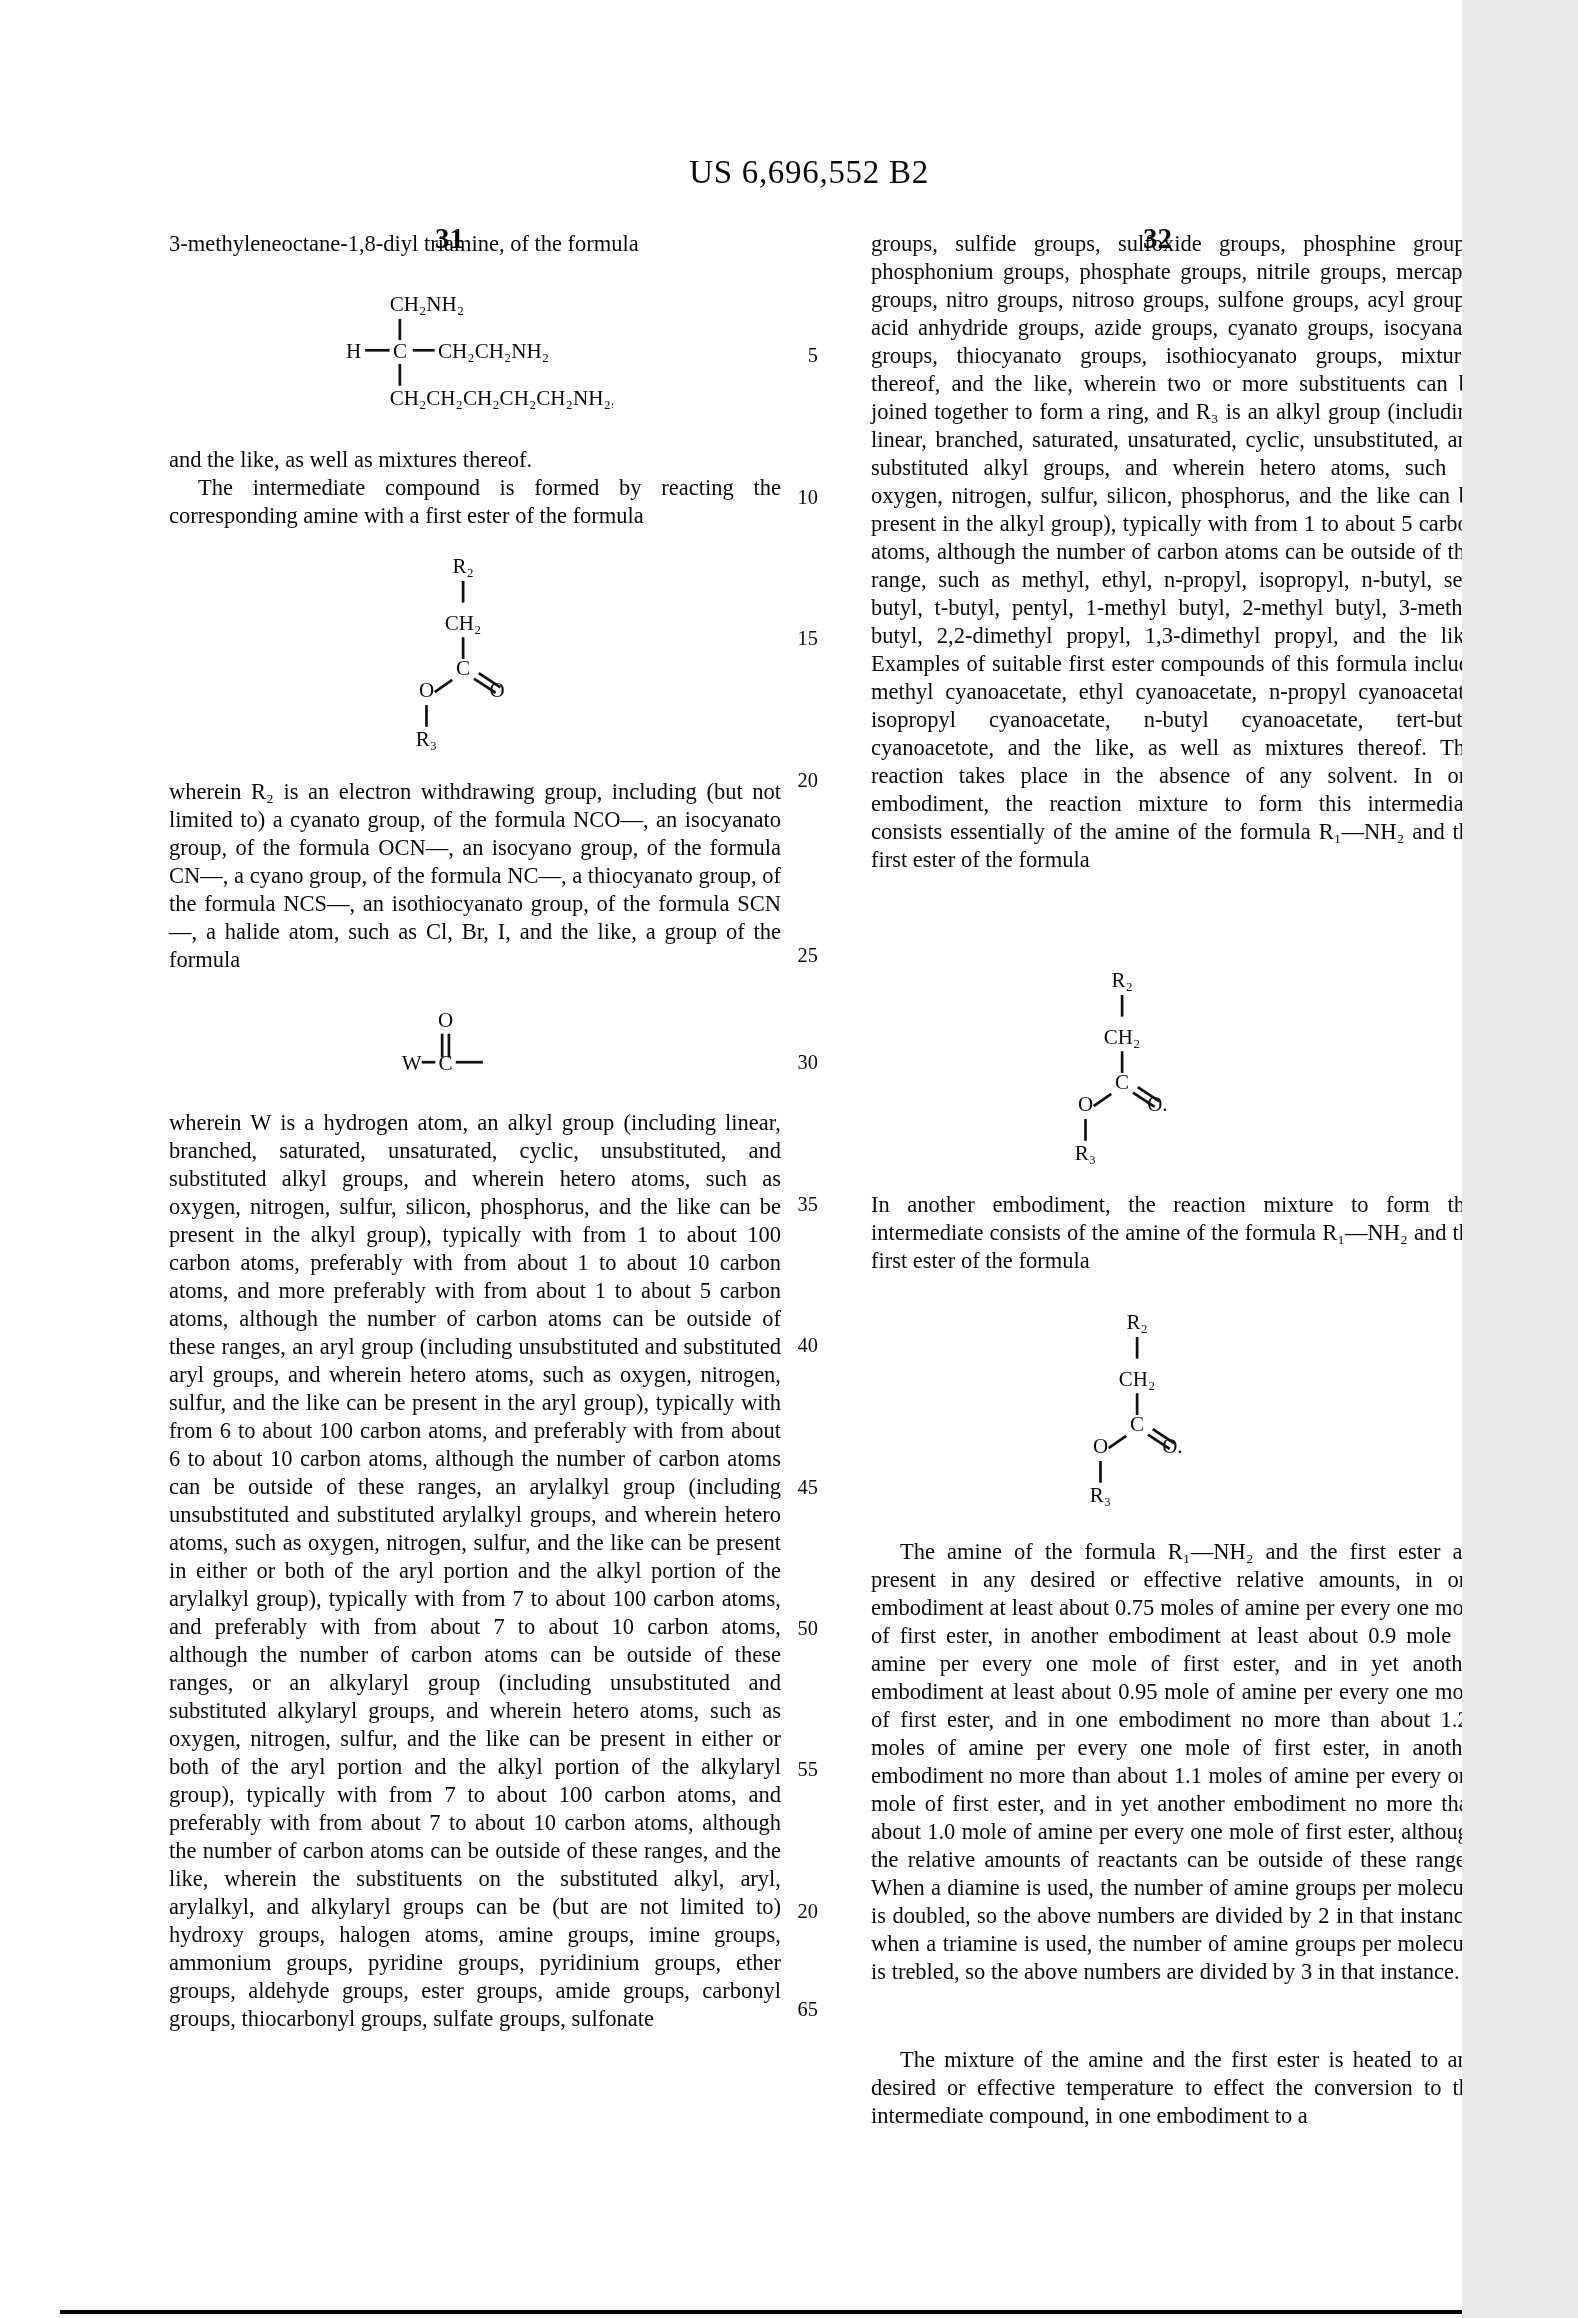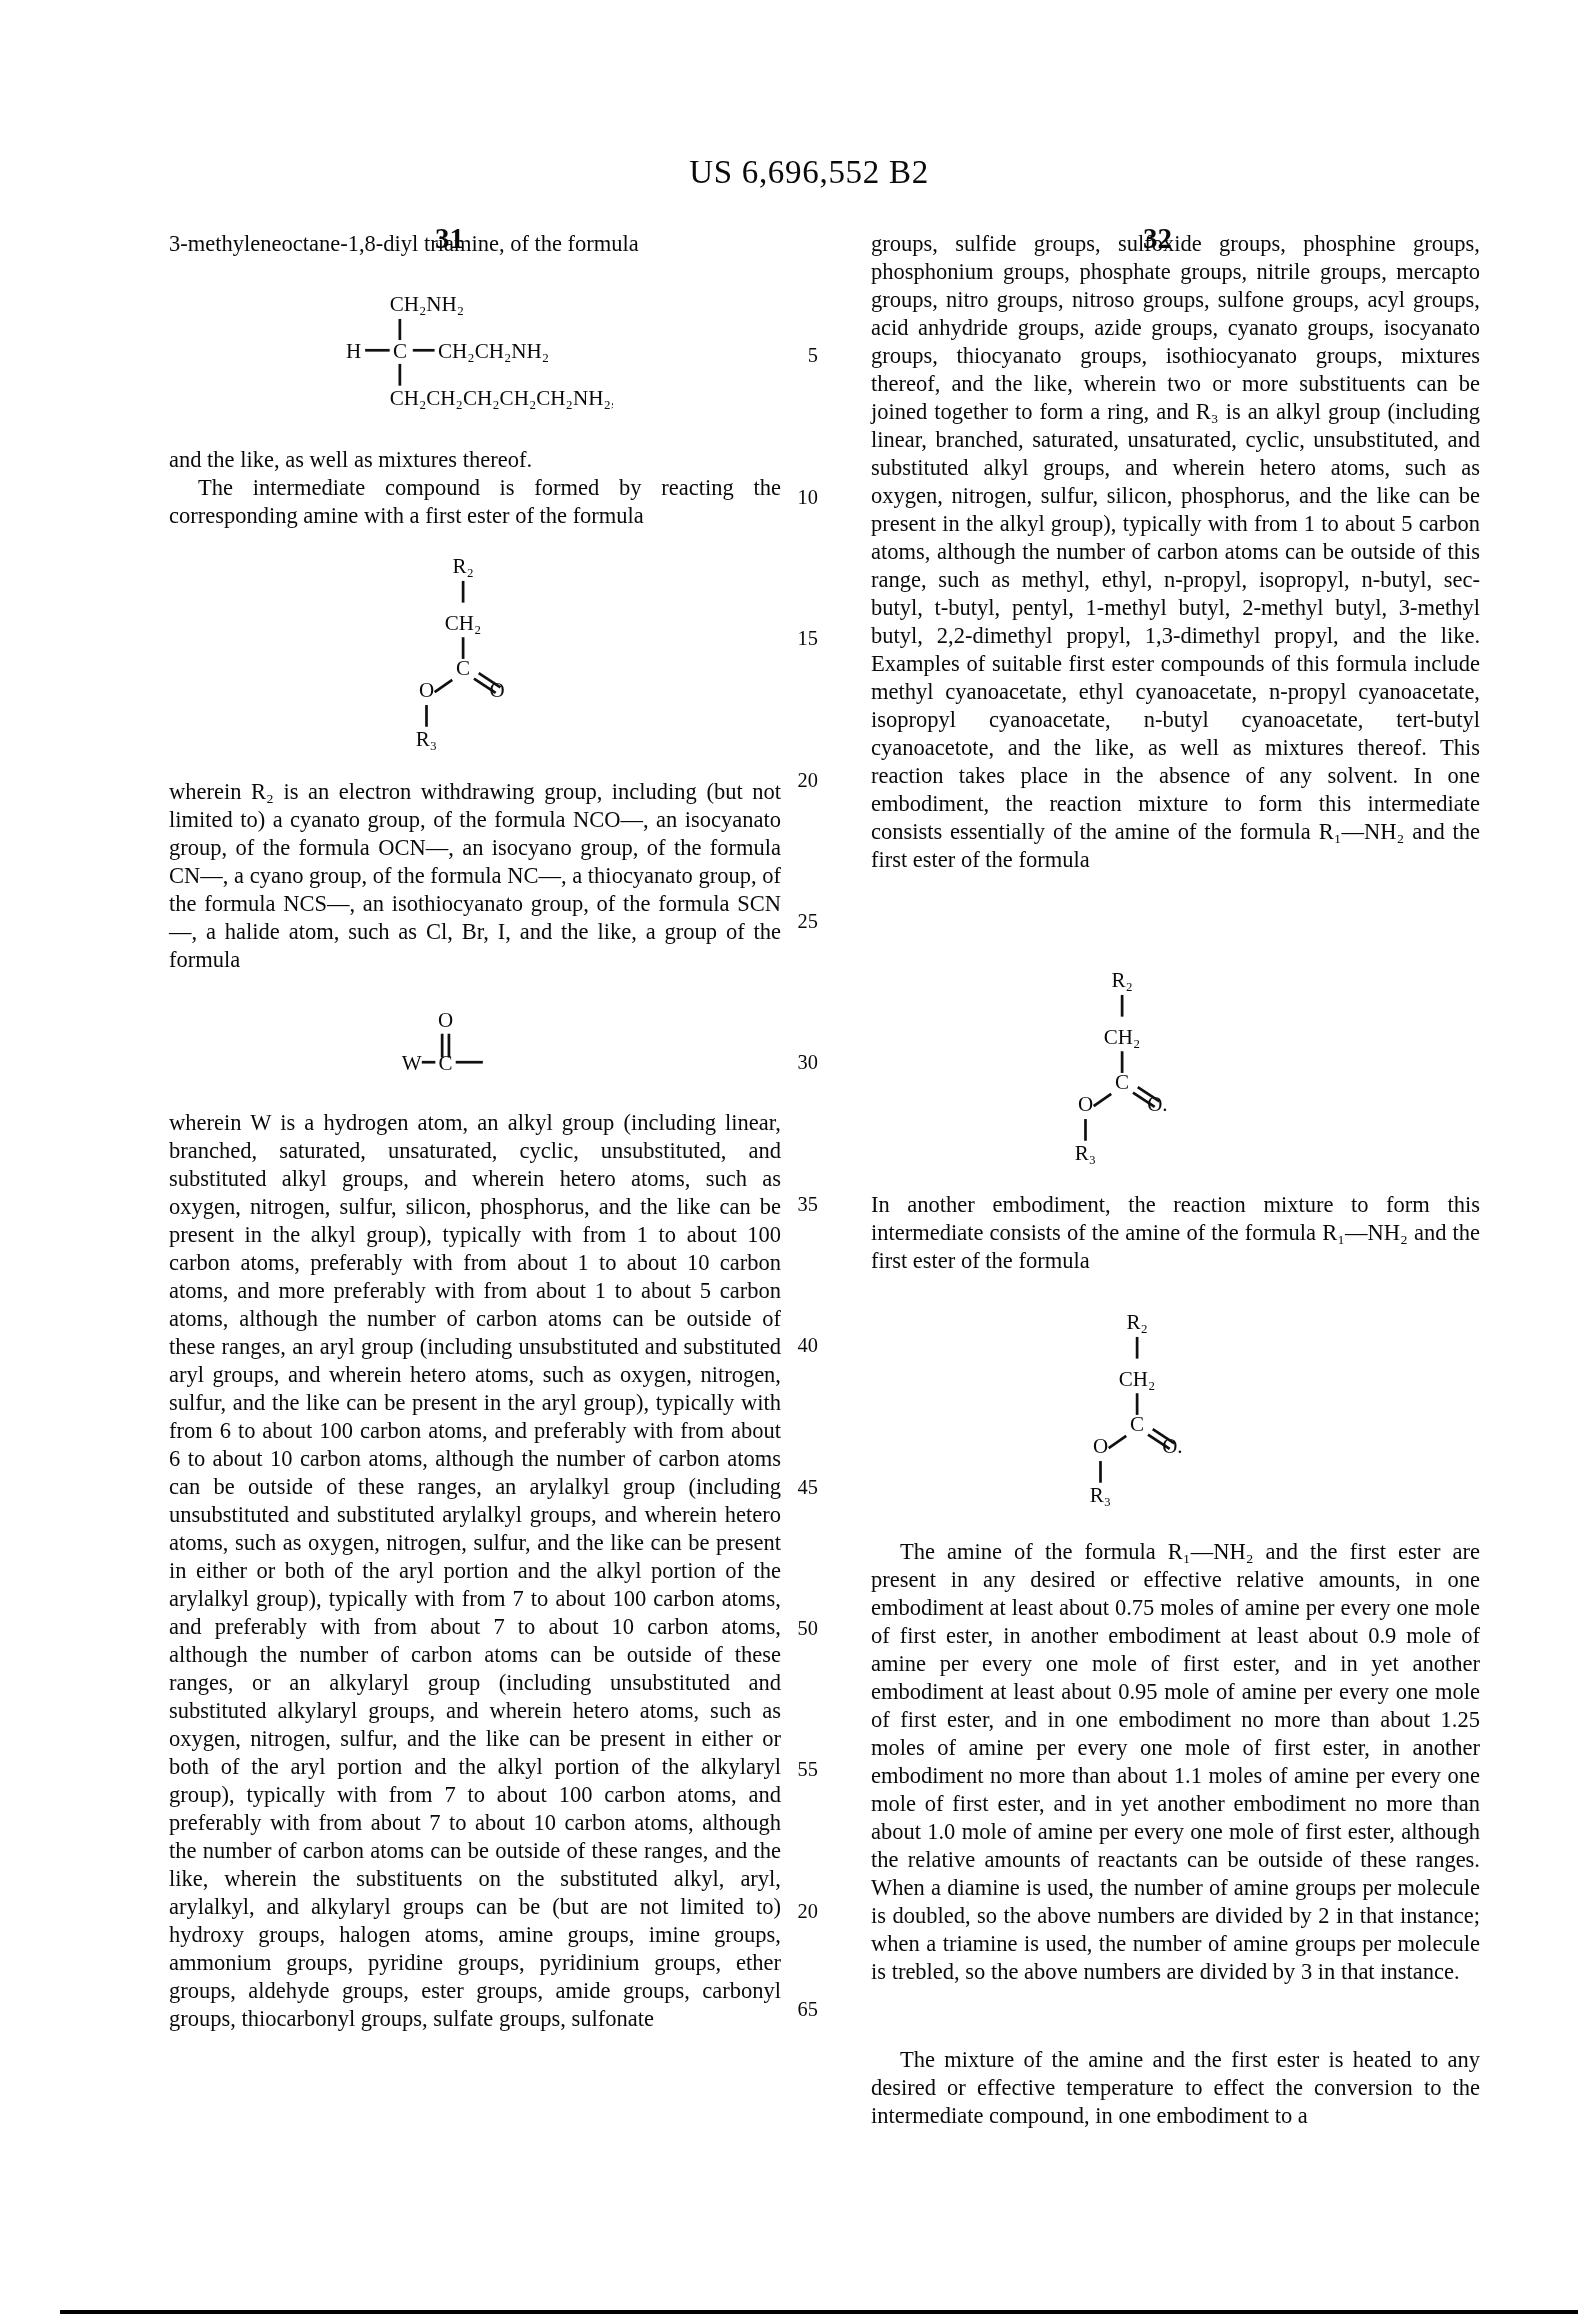--- a/index.html
+++ b/index.html
@@ -1,18 +1,18 @@
 <!DOCTYPE html>
 <html style="font-size:11px"><head>
 <meta charset="utf-8">
 <style>
   html,body{margin:0;padding:0;background:#e8e8e8;}
   .page{
     position:relative;
-    width:1578px;
+    width:1462px;
     height:2319px;
     background:#ffffff;
     font-family:"Liberation Serif","DejaVu Serif",serif;
     color:#0a0a0a;
     overflow:hidden;
   }
   .patent-number{
     position:absolute;
     left:469px; top:154px; width:680px;
     text-align:center;
@@ -69,21 +69,21 @@
 
   <div class="patent-number">US 6,696,552 B2</div>
   <div class="colnum left">31</div>
   <div class="colnum right">32</div>
 
   <div>
     <div class="linenum" style="top:344px">5</div>
     <div class="linenum" style="top:486px">10</div>
     <div class="linenum" style="top:627px">15</div>
     <div class="linenum" style="top:769px">20</div>
-    <div class="linenum" style="top:910px">25</div>
+    <div class="linenum" style="top:944px">25</div>
     <div class="linenum" style="top:1051px">30</div>
     <div class="linenum" style="top:1193px">35</div>
     <div class="linenum" style="top:1334px">40</div>
     <div class="linenum" style="top:1476px">45</div>
     <div class="linenum" style="top:1617px">50</div>
     <div class="linenum" style="top:1758px">55</div>
     <div class="linenum" style="top:1900px">20</div>
     <div class="linenum" style="top:1998px">65</div>
   </div>
 

